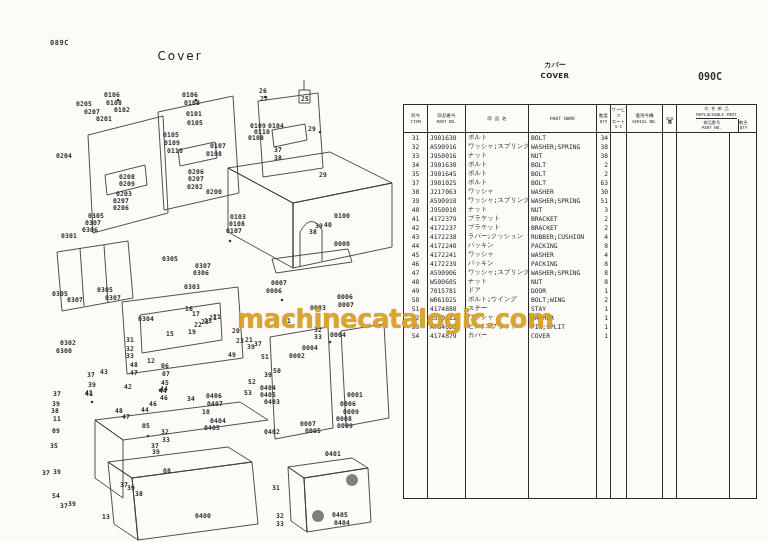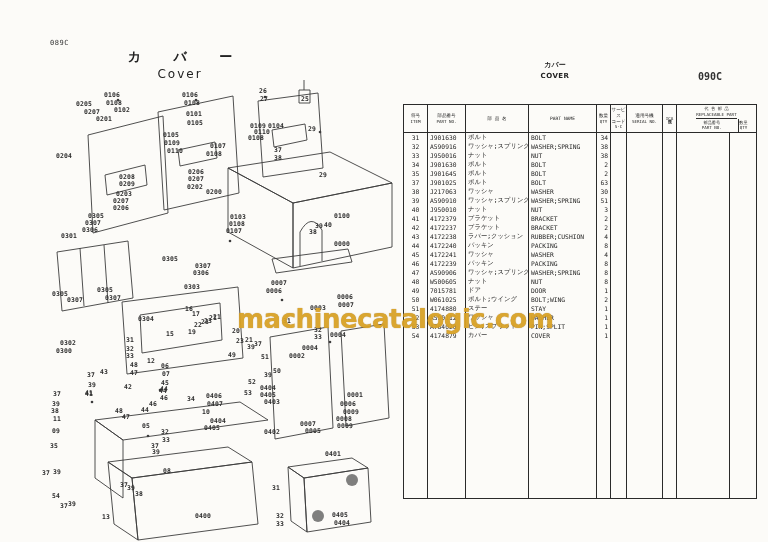--- a/index.html
+++ b/index.html
@@ -3,21 +3,21 @@
 <meta charset="utf-8">
 <style>
   html,body{margin:0;padding:0;background:#e8e8e4;}
   .page{
     position:relative;width:768px;height:542px;background:#fcfbf8;
     font-family:"DejaVu Sans",sans-serif;color:#2a2a2a;overflow:hidden;
   }
   
   .page-code-left{
     position:absolute;left:50px;top:39px;font-family:"DejaVu Sans Mono",monospace;
-    font-size:7px;font-weight:normal;letter-spacing:.5px;color:#333;
+    font-size:7px;font-weight:bold;letter-spacing:.5px;color:#333;
   }
   .diagram-title{position:absolute;left:110px;top:48px;width:140px;text-align:center;}
   .diagram-title .jp{font-size:13px;font-weight:bold;letter-spacing:14px;padding-left:14px;color:#222;}
   .diagram-title .en{font-size:12px;letter-spacing:2px;color:#222;margin-top:1px;}
   svg.diagram{position:absolute;left:0;top:0;}
   svg.diagram polygon, svg.diagram rect, svg.diagram path, svg.diagram line{
     fill:none;stroke:#3c3c3c;stroke-width:0.9;stroke-linejoin:round;
   }
   svg.diagram circle.f{fill:#3c3c3c;stroke:none;}
   svg.diagram circle.h{fill:#555;stroke:none;opacity:.75;}
@@ -71,21 +71,20 @@
   .tfiller > div{height:100%;}
 </style>
 </head>
 <body>
 
 <div class="page">
 
   <div class="page-code-left">089C</div>
 
   <div class="diagram-title">
-    <div class="jp">カ バ ー</div>
     <div class="en">Cover</div>
   </div>
 
   <svg class="diagram" id="dsvg" width="400" height="542" viewBox="0 0 400 542">
 
     <polygon points="88,135 163,116 168,213 93,233"></polygon>
     <polygon points="105,175 145,165 147,185 107,195"></polygon>
     <polygon points="158,112 233,96 239,193 164,210"></polygon>
     <polygon points="178,150 215,142 217,158 180,166"></polygon>
     <polygon points="258,101 318,93 323,168 263,177"></polygon>

